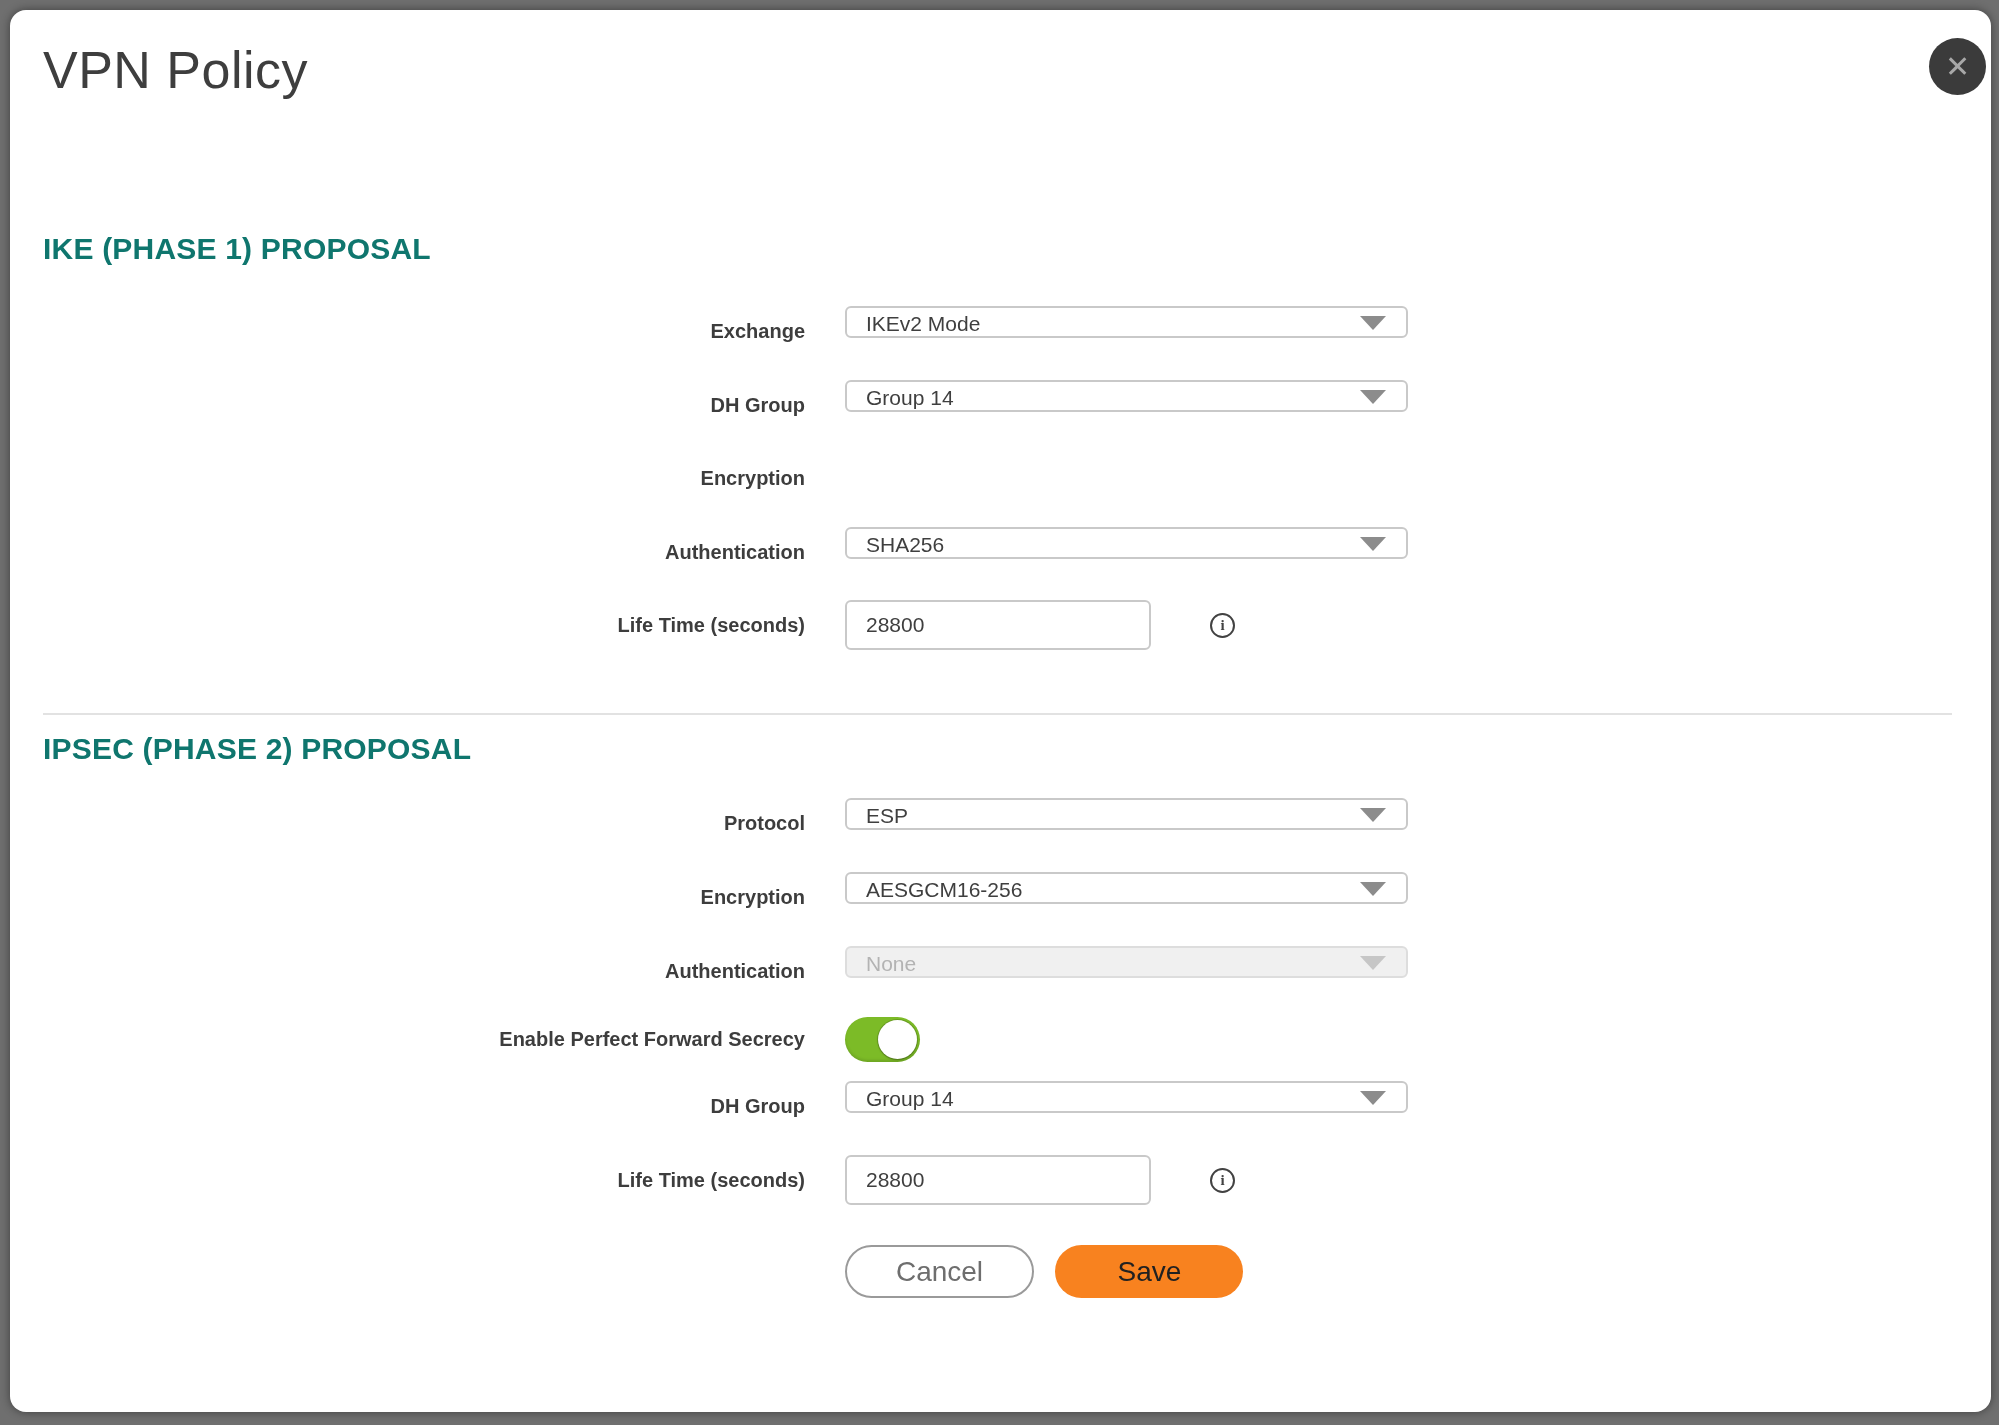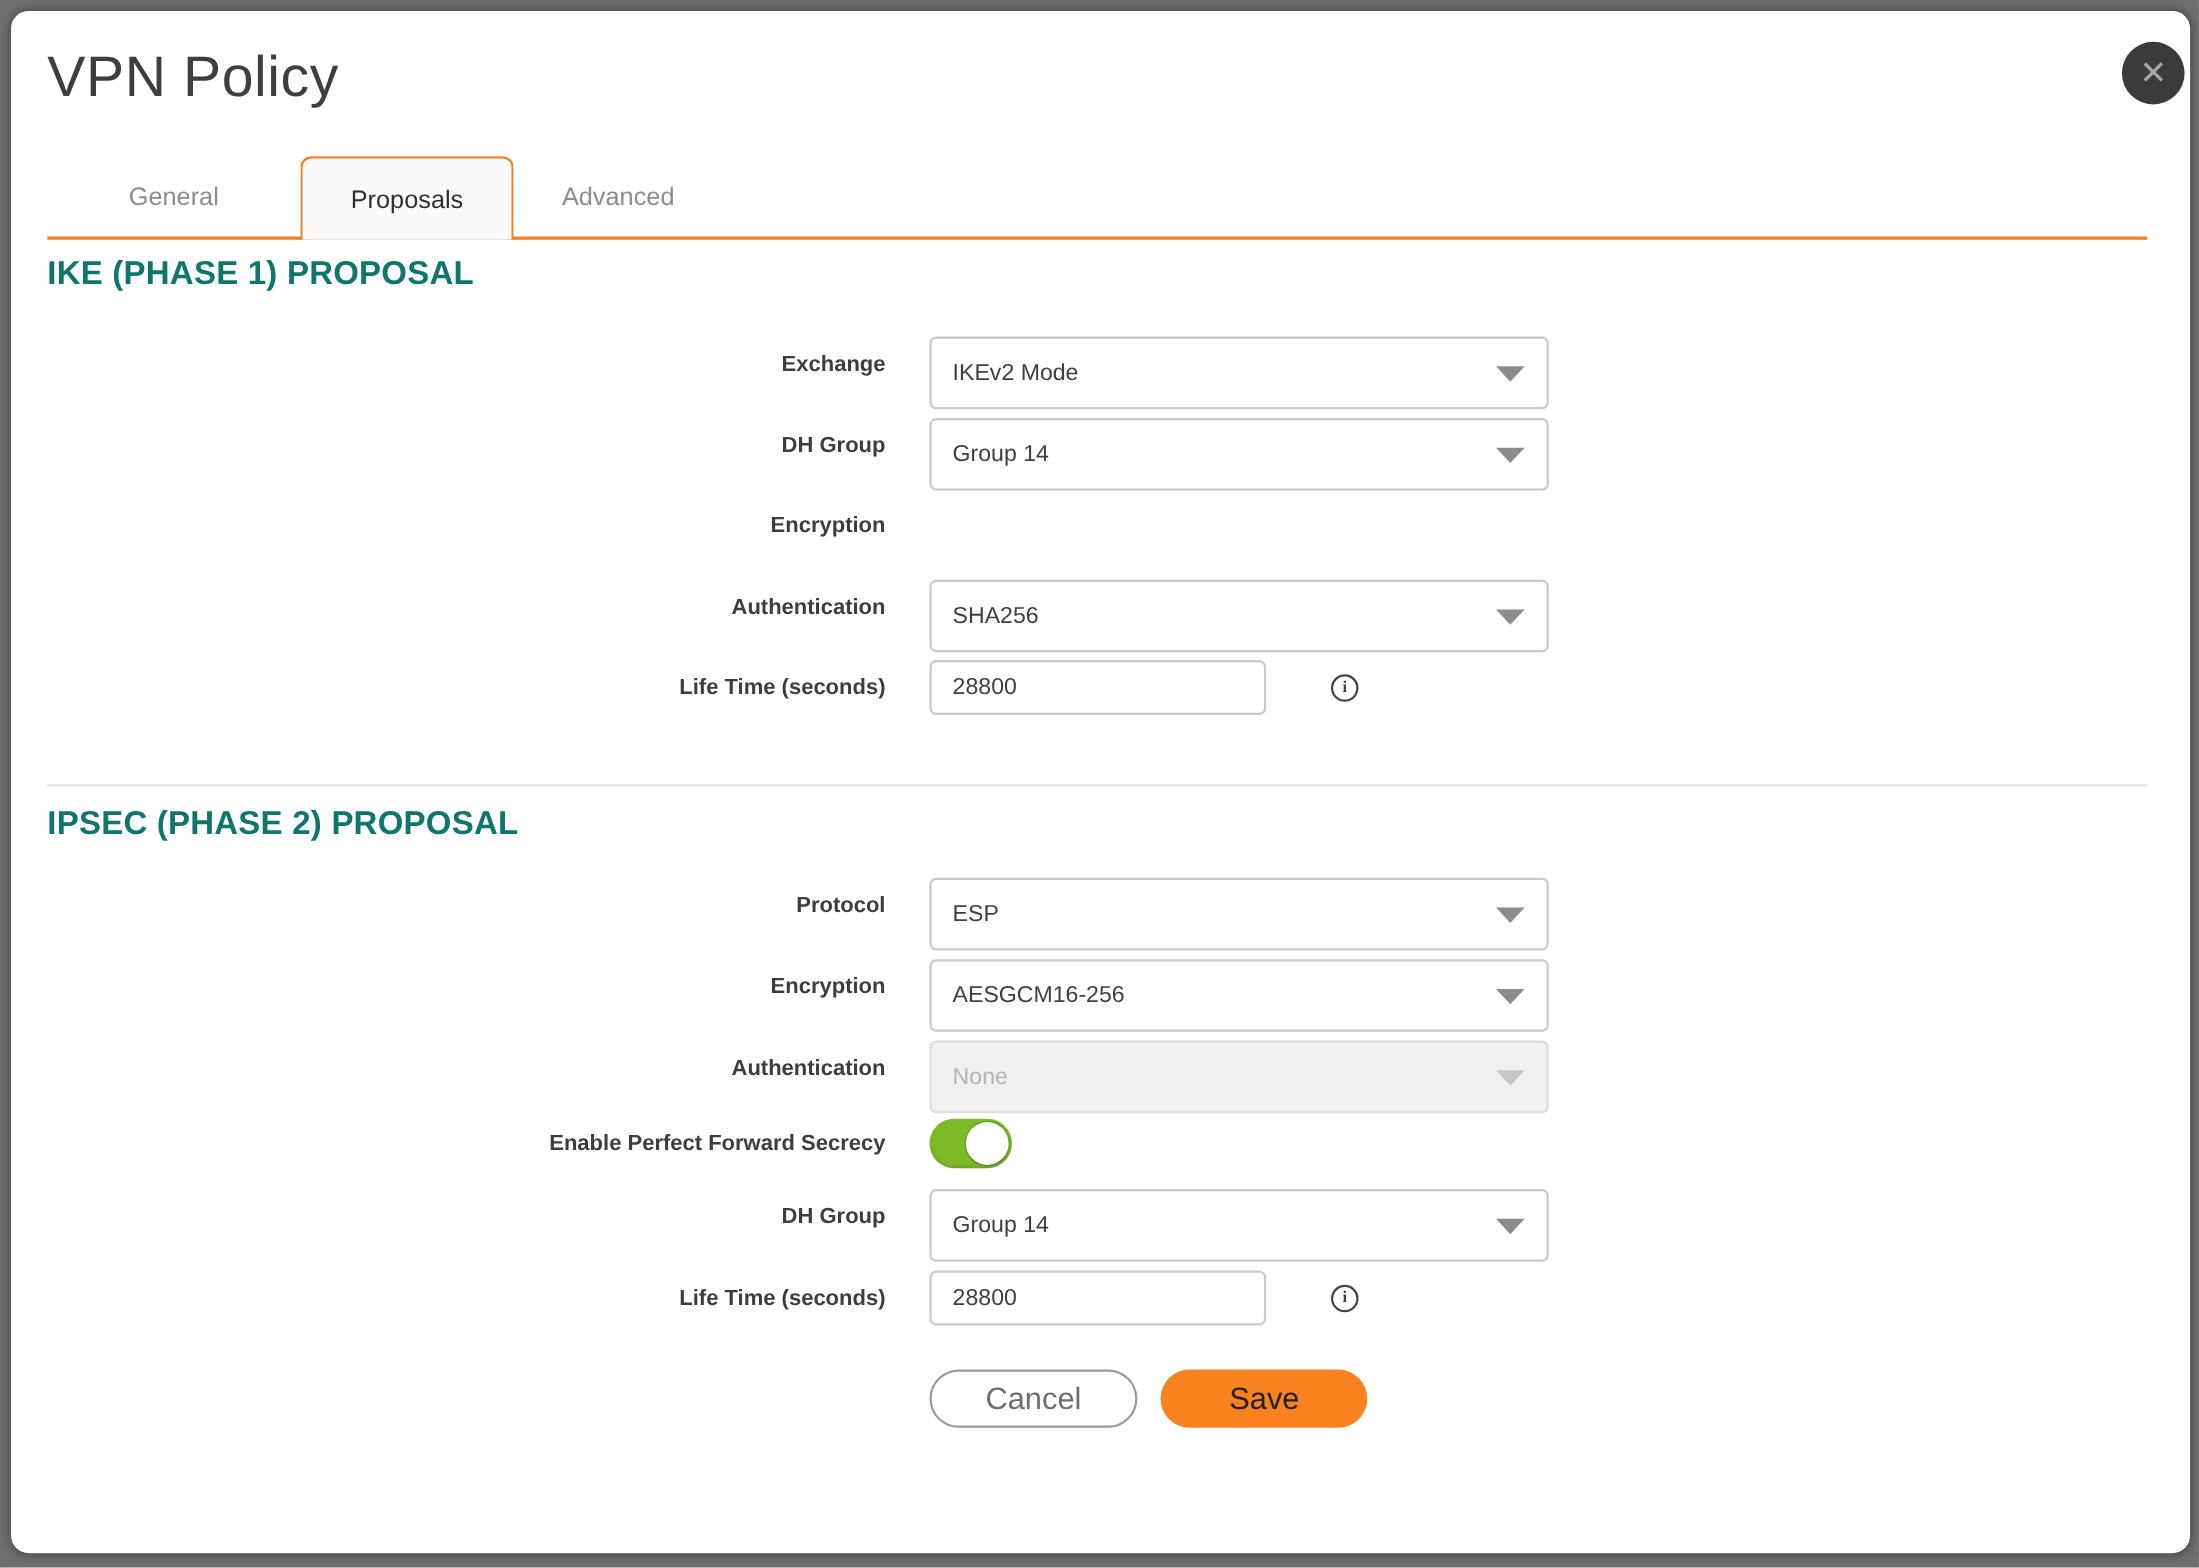--- a/index.html
+++ b/index.html
@@ -103,25 +103,25 @@
     text-align: right;
     line-height: 50px;
     font-size: 20px;
     font-weight: 700;
     color: #3d3d3d;
   }
   .control { position: absolute; left: 835px; top: 0; }
 
   .select-box {
     position: relative;
-    width: 563px; height: 66px;
+    width: 563px; height: 32px;
     background: #ffffff;
     border: 2px solid #c9c9c9;
     border-radius: 6px;
-    display: flex; align-items: center;
+    display: flex; align-items: flex-end;
     padding-left: 19px;
     font-size: 21px;
     color: #3f3f3f;
     cursor: pointer;
   }
   .select-box .caret {
     position: absolute;
     right: 20px; top: 50%;
     margin-top: -6px;
     width: 0; height: 0;
@@ -207,31 +207,20 @@
     font-weight: 400;
   }
 </style>
 </head>
 <body>
 
 <div class="dialog">
 
   <h1 class="page-title">VPN Policy</h1>
 
-  <div class="tabs">
-    <div class="tab tab-general">
-      <span>General</span>
-    </div>
-    <div class="tab tab-proposals active">
-      <span>Proposals</span>
-    </div>
-    <div class="tab tab-advanced">
-      <span>Advanced</span>
-    </div>
-  </div>
 
   <div class="section-heading heading-phase1">IKE (PHASE 1) PROPOSAL</div>
 
   <div class="row" style="top:296px">
     <div class="field-label">Exchange</div>
     <div class="control">
       <div class="select-box">
         <span>IKEv2 Mode</span>
         <span class="caret"></span>
       </div>

